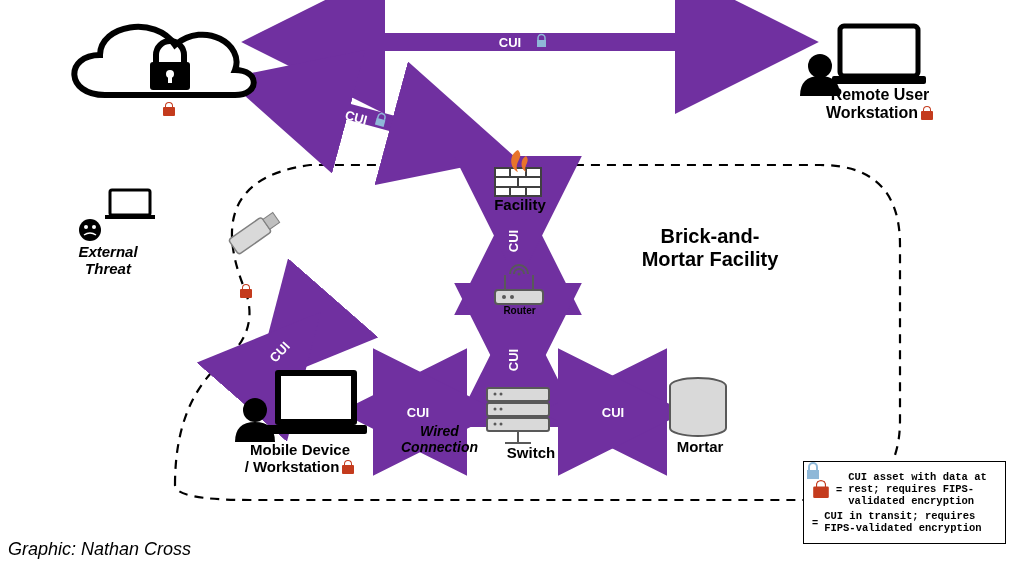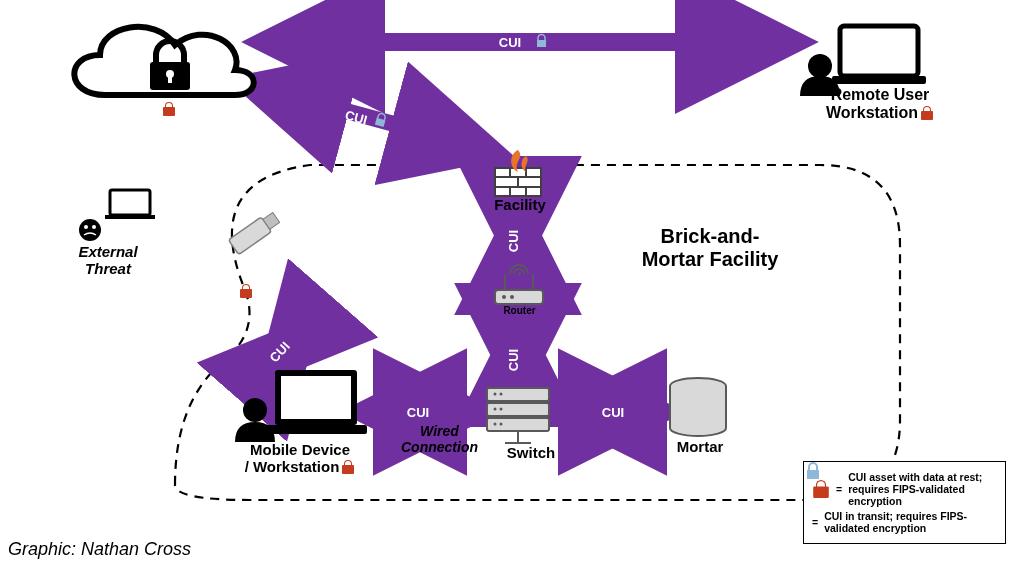--- a/index.html
+++ b/index.html
@@ -6,21 +6,21 @@
   svg{position:absolute;top:0;left:0;}
   .label{position:absolute;font-weight:700;color:#000;text-align:center;line-height:1.15;}
   .italic{font-style:italic;font-weight:600;}
   .cui{fill:#fff;font-weight:700;font-size:13px;font-family:"Segoe UI",Arial,sans-serif;text-anchor:middle;}
   
   .lock-r{display:inline-block;width:14px;height:14px;position:relative;vertical-align:-2px;margin-left:2px;}
   .lock-r::before{content:"";position:absolute;left:3px;top:0;width:6px;height:6px;border:1.5px solid #c43b1d;border-bottom:none;border-radius:4px 4px 0 0;}
   .lock-r::after{content:"";position:absolute;left:1px;top:5px;width:12px;height:9px;background:#c43b1d;border-radius:1px;}
   .legend{position:absolute;right:18px;bottom:22px;width:185px;border:1px solid #000;background:#fff;font-size:10.5px;padding:6px 8px;}
   .legend-row{display:flex;align-items:center;gap:6px;margin:3px 0;}
-  .lgtxt{flex:1;font-weight:700;line-height:1.15;}
+  .lgtxt{flex:1;font-weight:700;line-height:1.15;font-family:Liberation Mono, monospace;}
   .credit{position:absolute;left:8px;bottom:6px;font-style:italic;font-size:18px;}
 </style>
 </head>
 <body>
 
 <svg width="1024" height="566">
   <defs>
 
     <marker id="ahL" viewBox="0 0 10 10" refX="2" refY="5" markerWidth="8" markerHeight="8" orient="auto">
         <path d="M10 0 L0 5 L10 10 Z" fill="#7030a0"></path>

